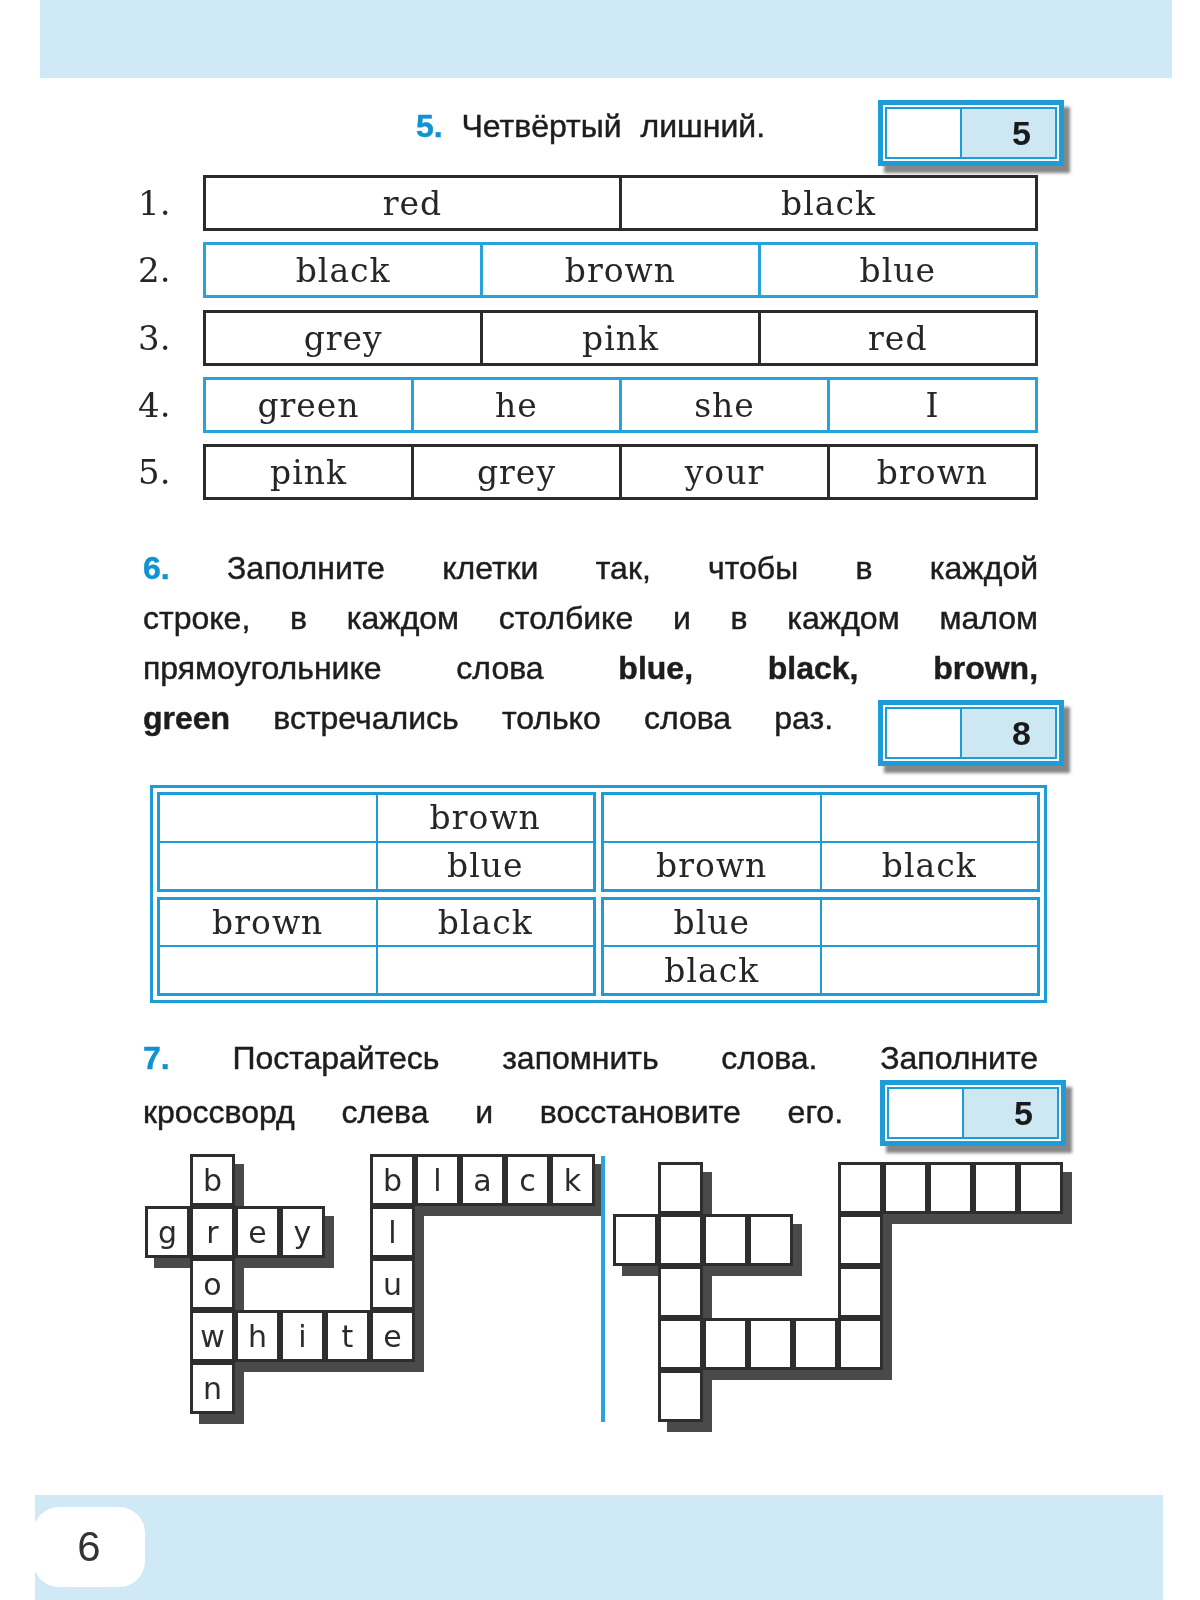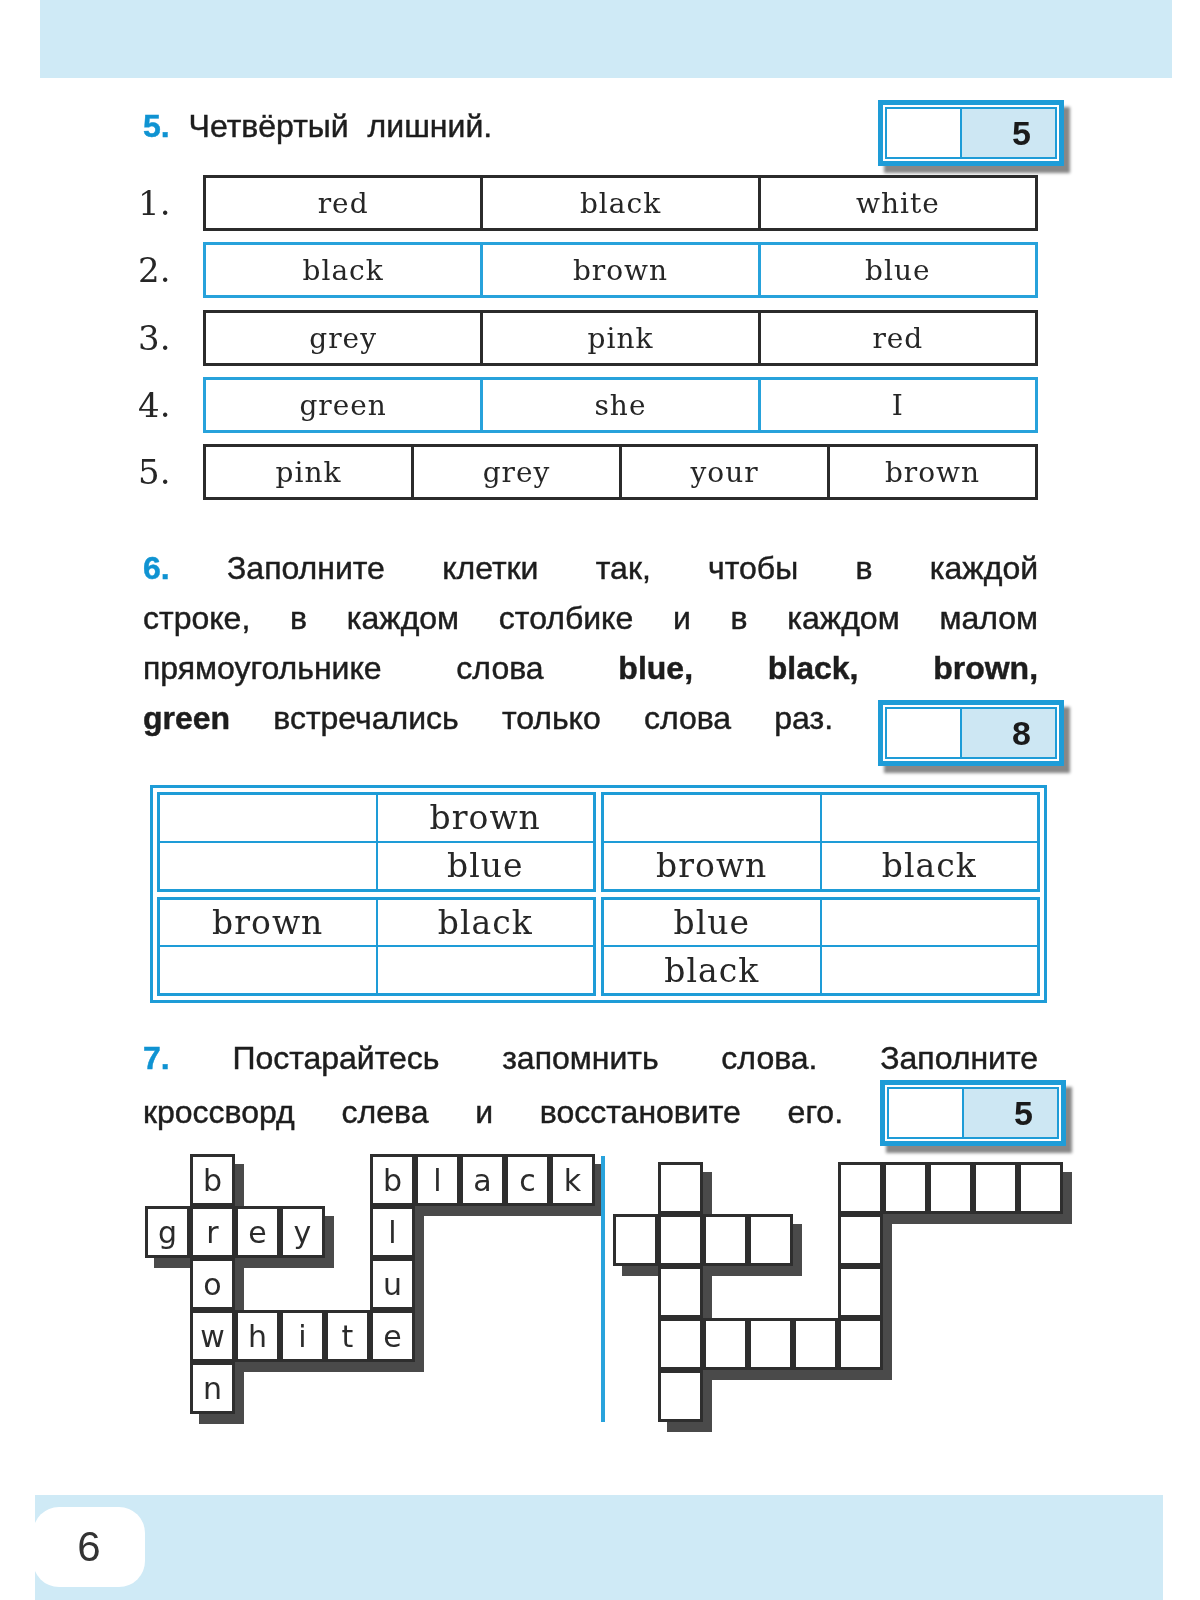--- a/index.html
+++ b/index.html
@@ -13,39 +13,39 @@
   .page-tab{left:33px;top:1507px;width:112px;height:80px;background:#ffffff;
             border-radius:26px;display:flex;align-items:center;justify-content:center;
             font-size:42px;color:#333;}
 
   
   .ex-line{left:143px;width:895px;height:46px;font-size:32px;color:#1d1d1d;
            line-height:44px;text-align:justify;text-align-last:justify;
            -webkit-text-stroke:0.45px #1d1d1d;}
   .ex-line .num{color:#0f93d2;font-weight:bold;-webkit-text-stroke:0.45px #0f93d2;}
   .ex-line .bold{font-weight:bold;}
-  .no-just{text-align:left;text-align-last:auto;word-spacing:10px;}
+  .no-just{text-align:center;text-align-last:auto;word-spacing:10px;}
 
   
   .score-box{width:172px;height:52px;border:5px solid #1e9cd7;background:#fff;
              padding:2px;box-sizing:content-box;box-shadow:6px 7px 3px #878787;}
   .score-inner{border:2px solid #1e9cd7;height:100%;display:flex;box-sizing:border-box;}
   .score-blank{flex:1.05;background:#fff;}
   .score-num{flex:1;background:#cde7f3;border-left:2px solid #1e9cd7;
              display:flex;align-items:center;justify-content:flex-end;
              padding-right:24px;font-weight:bold;font-size:34px;color:#1a1a1a;}
 
   
   .row-label{left:138px;width:56px;height:56px;display:flex;align-items:center;
              font-family:"DejaVu Serif",serif;font-size:34px;color:#262626;}
   .word-row{left:203px;width:835px;height:56px;display:flex;box-sizing:border-box;background:#fff;}
   .row-black{border:3px solid #2b2b2b;}
   .row-blue{border:3px solid #27a2db;}
   .word-cell{flex:1;display:flex;align-items:center;justify-content:center;
-             font-family:"DejaVu Serif",serif;font-size:28px;color:#262626;letter-spacing:1px;}
+             font-family:"DejaVu Serif",serif;font-size:33px;color:#262626;letter-spacing:1px;}
   .row-black .word-cell + .word-cell{border-left:3px solid #2b2b2b;}
   .row-blue  .word-cell + .word-cell{border-left:3px solid #27a2db;}
   .circle{border:4px solid #27a2db;border-radius:26px;padding:0 17px 2px 17px;}
 
   
   .grid6{left:150px;top:785px;width:897px;height:218px;border:3px solid #1e9cd7;
          background:#fff;box-sizing:border-box;padding:4px;display:grid;
          grid-template-columns:1fr 1fr;grid-template-rows:1fr 1fr;gap:5px;}
   .quad{border:3px solid #1e9cd7;background:#1e9cd7;display:grid;
         grid-template-columns:1fr 1fr;grid-template-rows:1fr 1fr;gap:2px;}
@@ -76,40 +76,40 @@
   <div class="score-inner">
     <div class="score-blank"></div>
     <div class="score-num">5</div>
   </div>
 </div>
 
 <div class="abs row-label" style="top:175px">1.</div>
 <div class="abs word-row row-black" style="top:175px">
   <div class="word-cell">red</div>
   <div class="word-cell">black</div>
-  <div class="word-cell">white</div>
 </div>
 
 <div class="abs row-label" style="top:242px">2.</div>
 <div class="abs word-row row-blue" style="top:242px">
   <div class="word-cell">black</div>
   <div class="word-cell">brown</div>
   <div class="word-cell">blue</div>
 </div>
 
 <div class="abs row-label" style="top:310px">3.</div>
 <div class="abs word-row row-black" style="top:310px">
   <div class="word-cell">grey</div>
   <div class="word-cell">pink</div>
   <div class="word-cell">red</div>
 </div>
 
 <div class="abs row-label" style="top:377px">4.</div>
 <div class="abs word-row row-blue" style="top:377px">
   <div class="word-cell">green</div>
+  <div class="word-cell">he</div>
   <div class="word-cell">she</div>
   <div class="word-cell">I</div>
 </div>
 
 <div class="abs row-label" style="top:444px">5.</div>
 <div class="abs word-row row-black" style="top:444px">
   <div class="word-cell">pink</div>
   <div class="word-cell">grey</div>
   <div class="word-cell">your</div>
   <div class="word-cell">brown</div>

